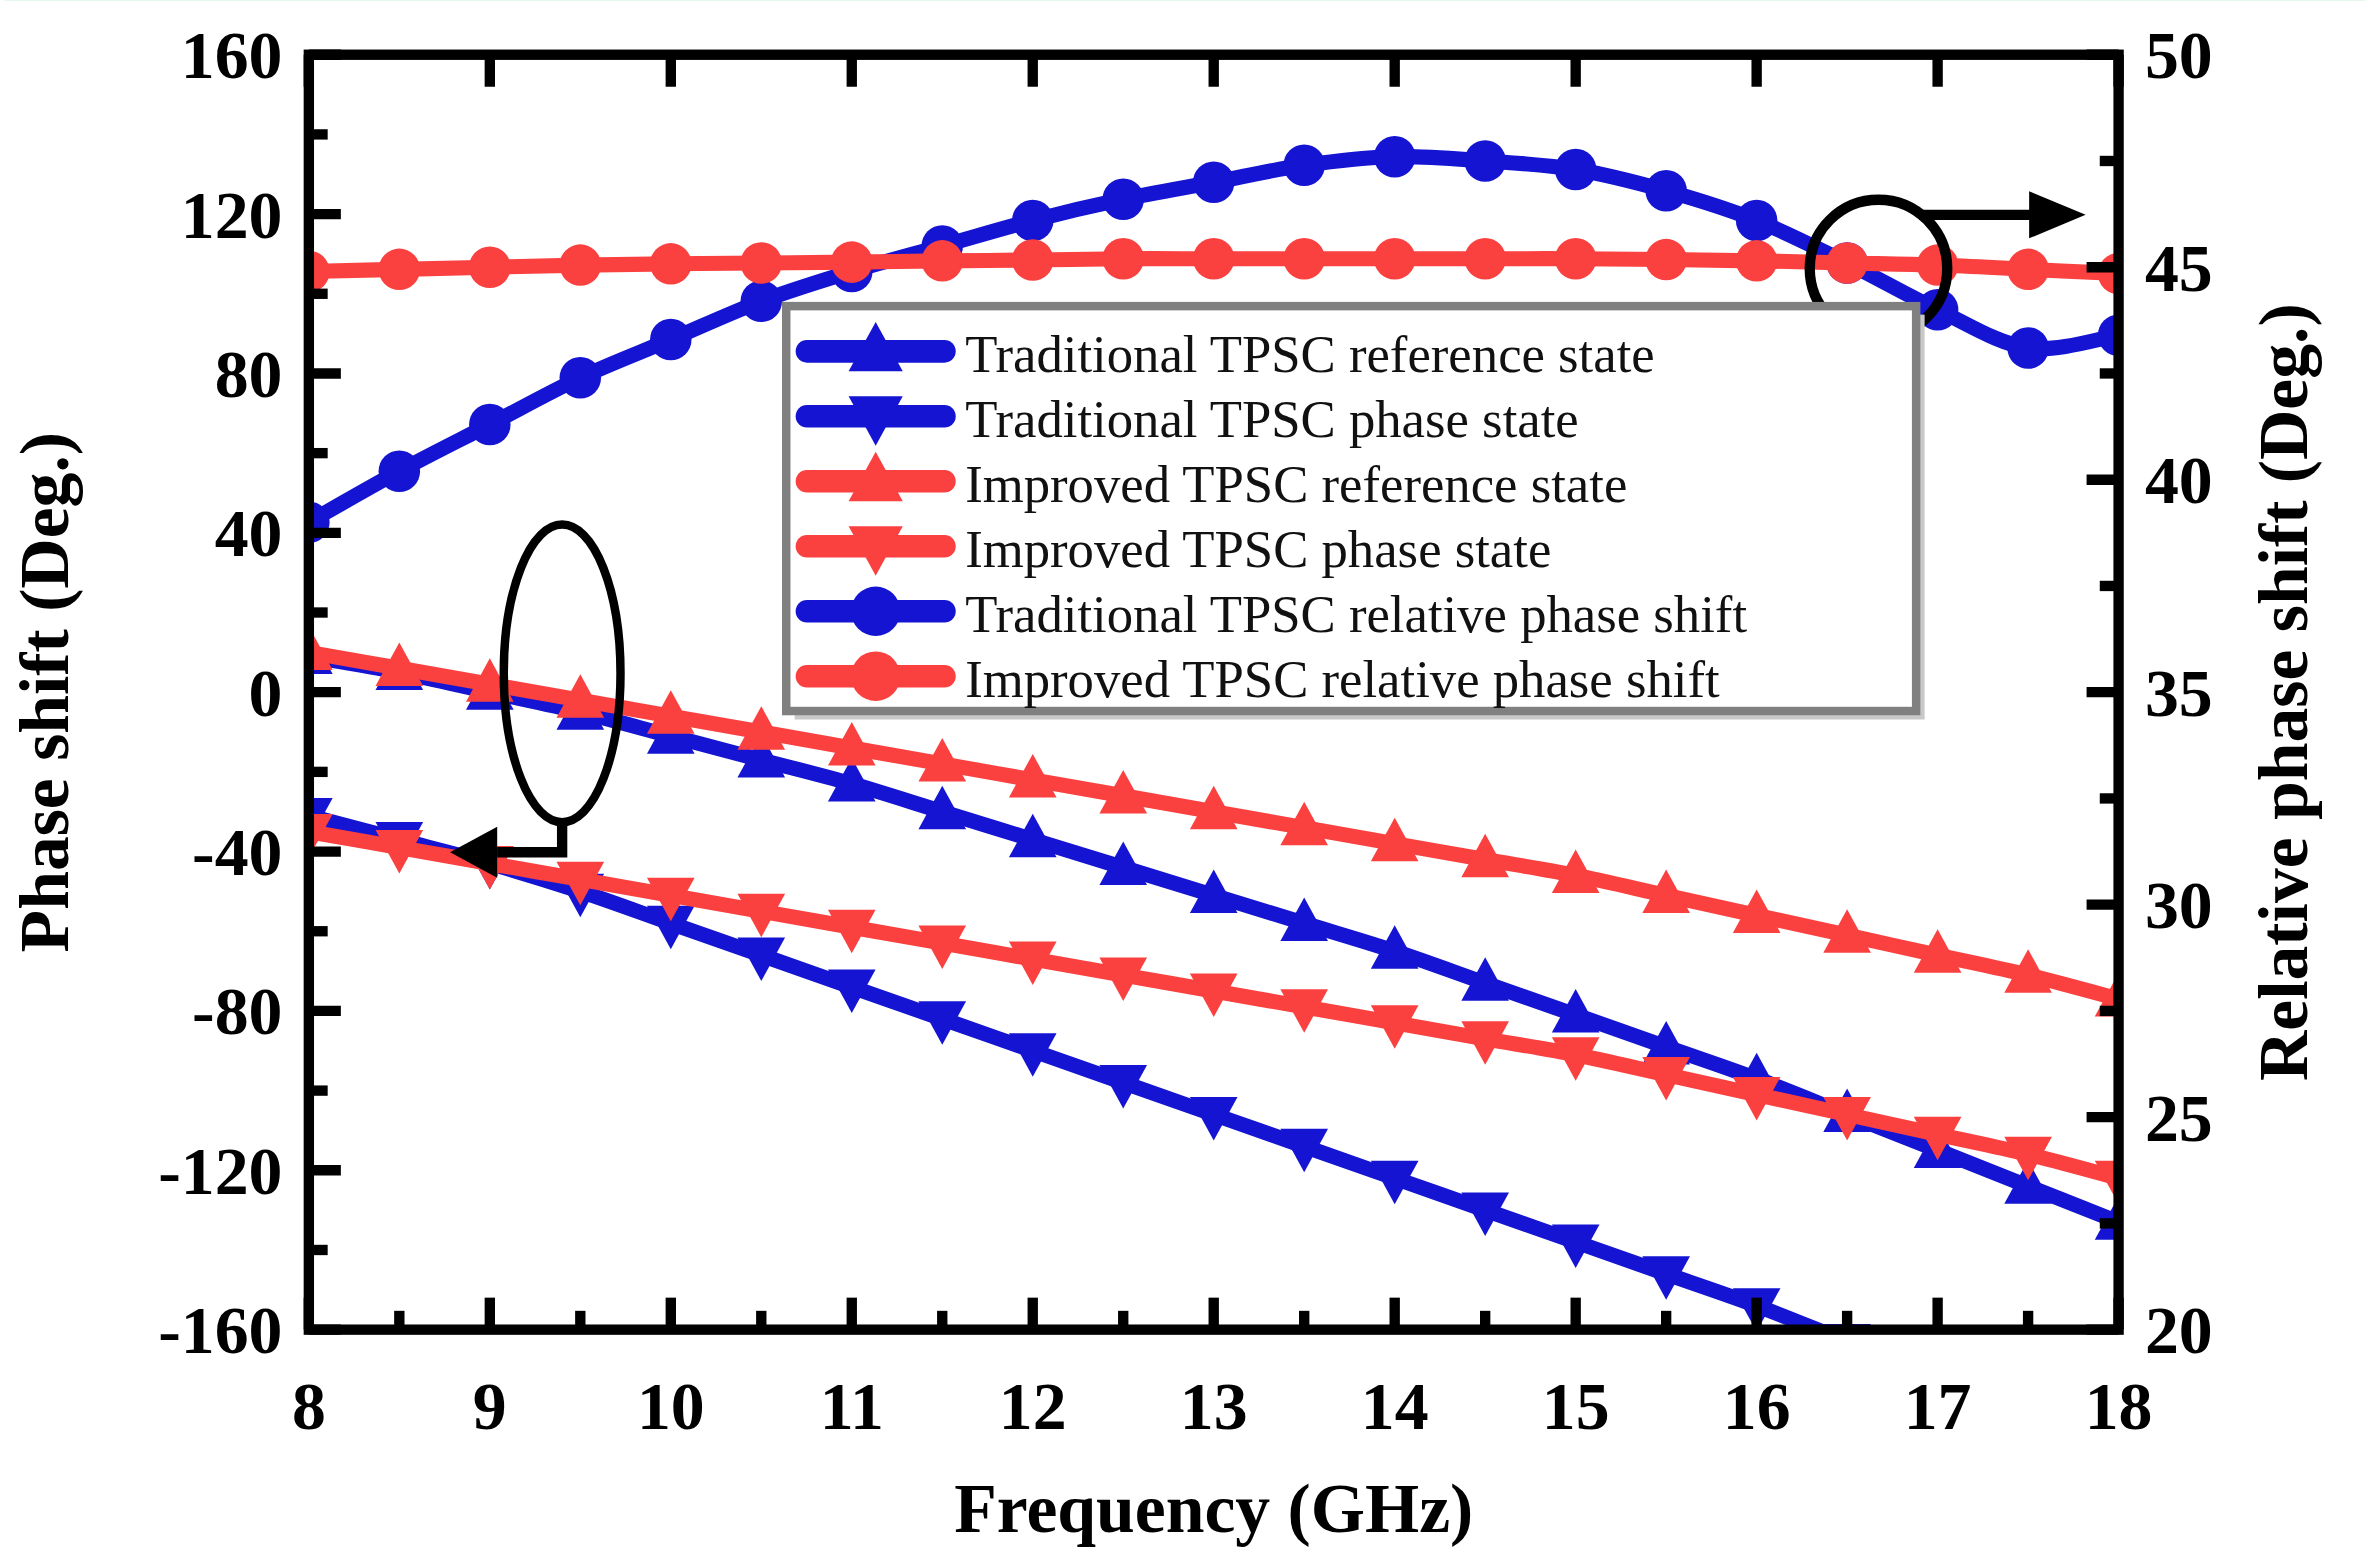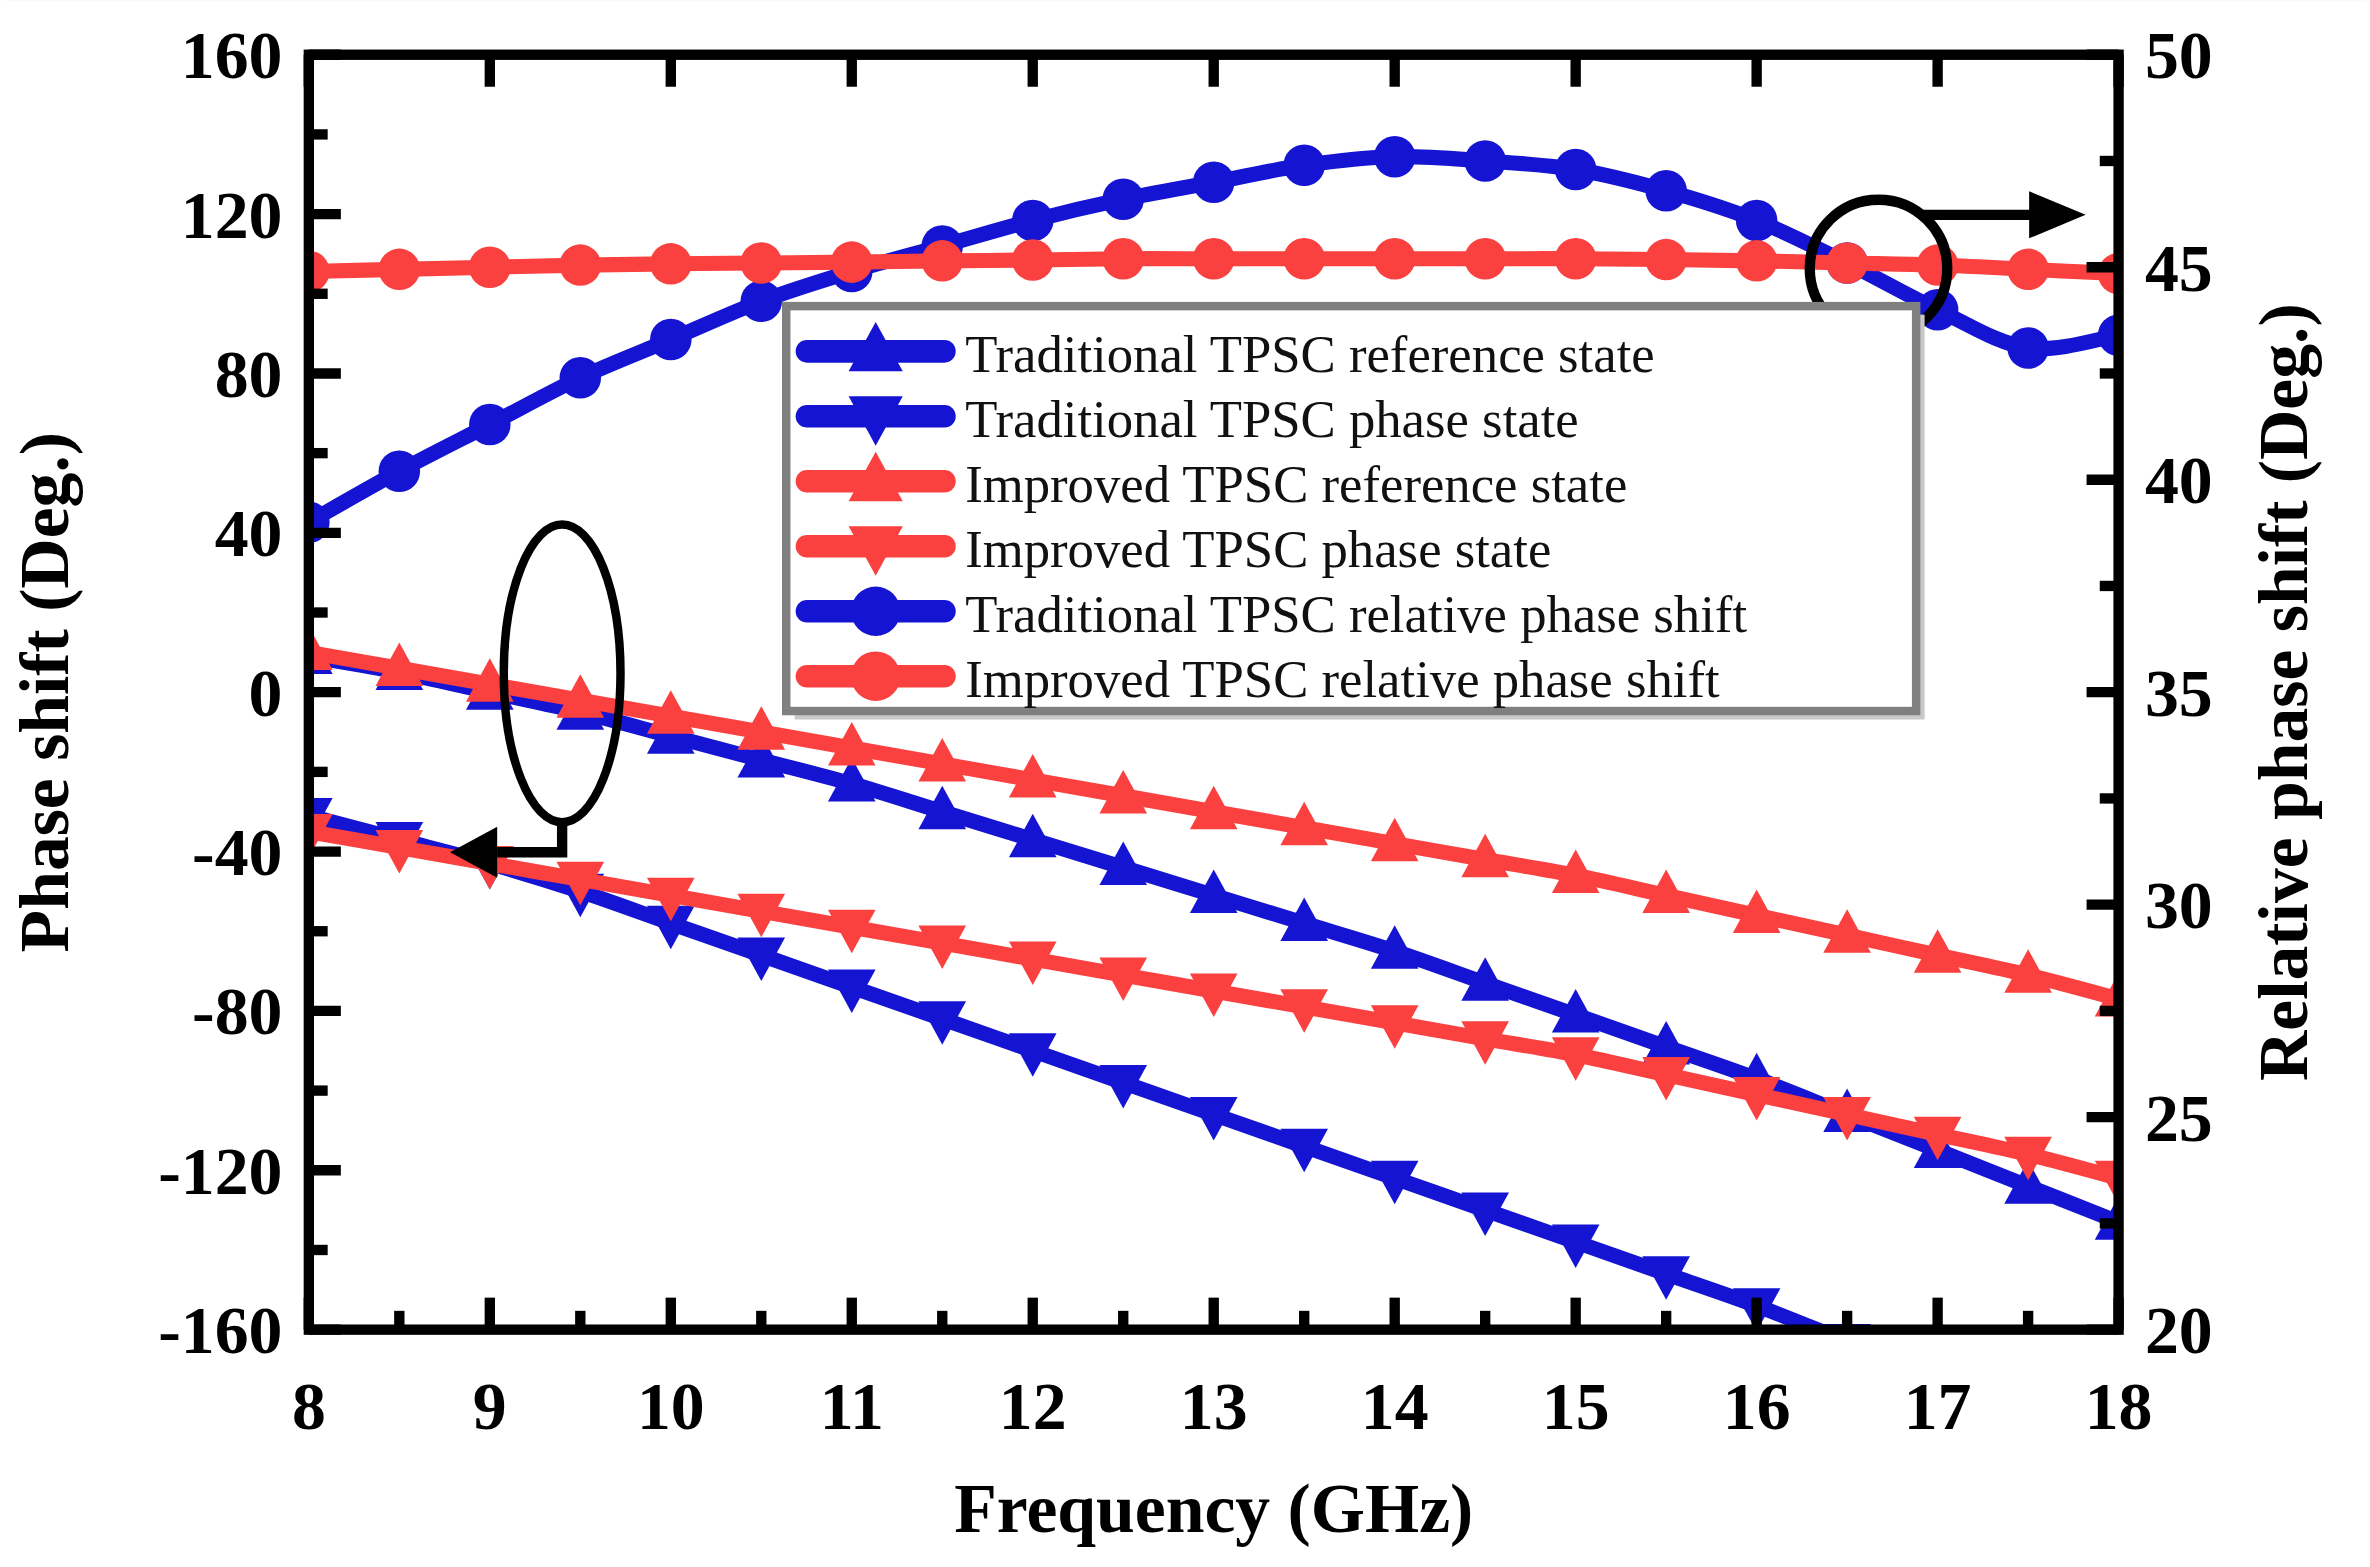--- a/index.html
+++ b/index.html
@@ -1,17 +1,17 @@
 <!DOCTYPE html>
 <html style="font-size:15px"><head>
 <meta charset="utf-8">
 <style>
   html,body{margin:0;padding:0;background:#ffffff;}
   body{width:2370px;height:1568px;overflow:hidden;font-family:"Liberation Serif",serif;}
-  #root{position:relative;width:2370px;height:1104px;background:#f0abfc;border-radius:7px;}
+  #root{position:relative;width:2370px;height:1104px;background:#22c55e;border-radius:7px;}
   svg{display:block;}
   .axis-title{font-family:"Liberation Serif",serif;font-weight:bold;font-size:74px;fill:#000;}
   .tick-label{font-family:"Liberation Serif",serif;font-weight:bold;font-size:72px;fill:#000;}
   .legend-label{font-family:"Liberation Serif",serif;font-weight:normal;font-size:56px;fill:#111;}
 </style>
 </head>
 <body>
 
 <div id="root">
   <svg id="chart" width="2370" height="1568" viewBox="0 0 2517 1665">

